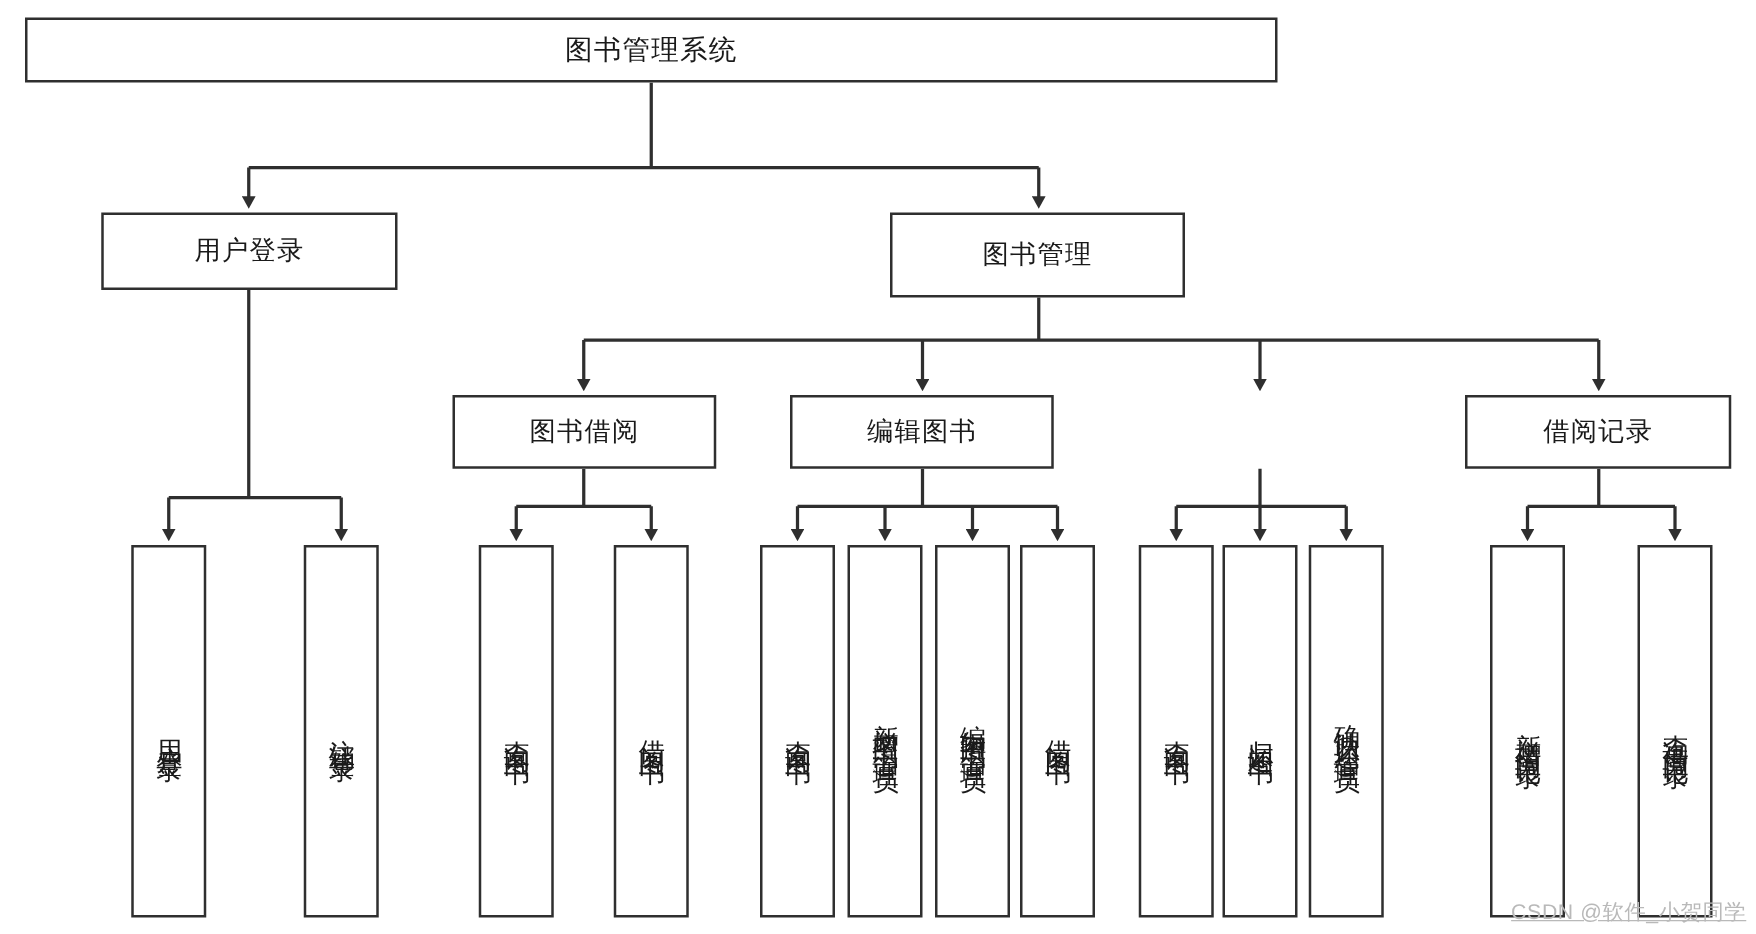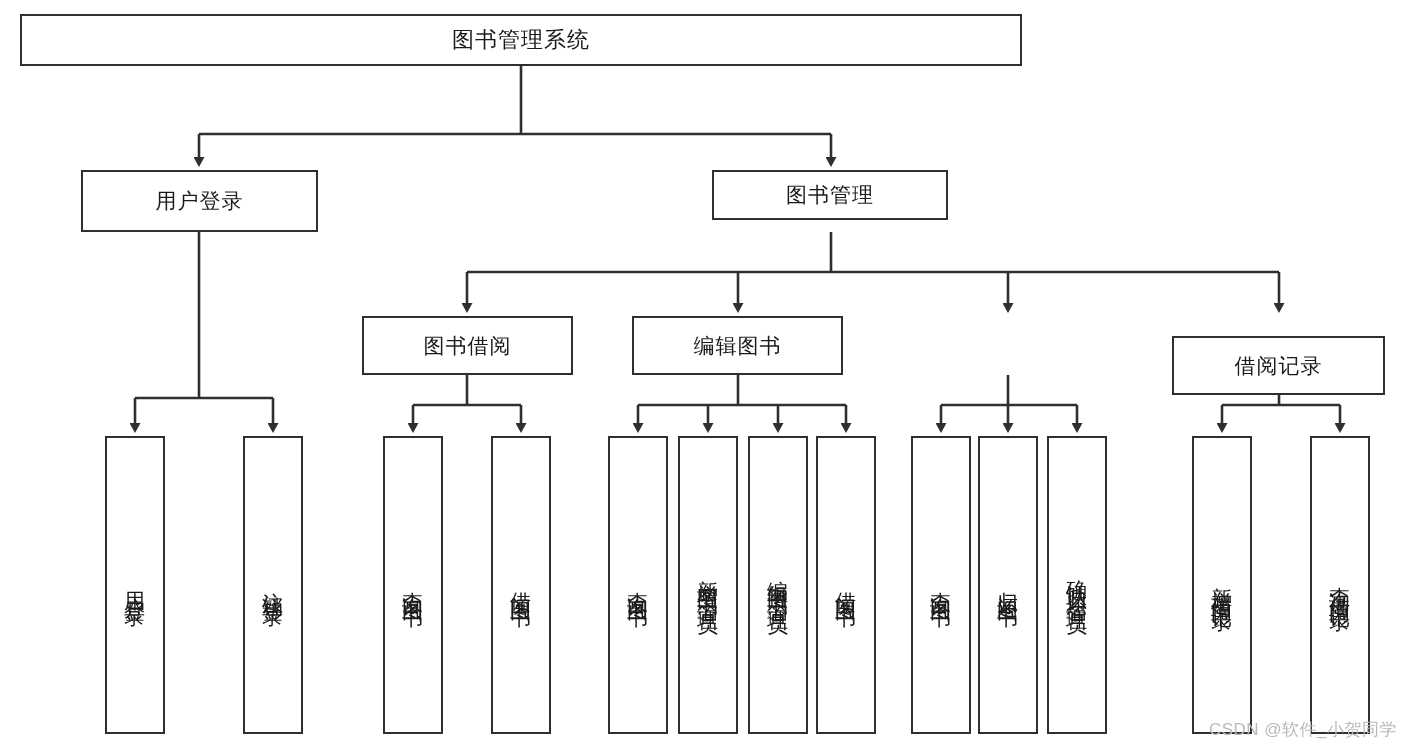--- a/index.html
+++ b/index.html
@@ -59,20 +59,21 @@
   }
   .watermark {
     position: absolute;
     right: 8px;
     bottom: 6px;
     font-size: 17px;
     color: #b9b9b9;
     letter-spacing: 0.5px;
     white-space: nowrap;
     pointer-events: none;
+    text-decoration: underline;
   }
 </style>
 </head>
 <body>
 
 <div id="canvas">
 
   <svg id="edges" viewBox="0 0 1405 747" xmlns="http://www.w3.org/2000/svg">
     <defs>
       <marker id="arrow" markerWidth="10" markerHeight="11" refX="1" refY="5.5" orient="auto" markerUnits="userSpaceOnUse">
@@ -123,31 +124,31 @@
     </g>
   </svg>
 
   <div class="node h root" style="left:20px; top:14px; width:1002px; height:52px;font-family:Liberation Serif, serif;">
     <span>图书管理系统</span>
   </div>
 
   <div class="node h" style="left:81px; top:170px; width:237px; height:62px;">
     <span>用户登录</span>
   </div>
-  <div class="node h" style="left:712px; top:170px; width:236px; height:50px;">
+  <div class="node h" style="left:712px; top:170px; width:236px; height:68px;">
     <span>图书管理</span>
   </div>
 
   <div class="node h" style="left:362px; top:316px; width:211px; height:59px;">
     <span>图书借阅</span>
   </div>
   <div class="node h" style="left:632px; top:316px; width:211px; height:59px;">
     <span>编辑图书</span>
   </div>
-  <div class="node h" style="left:1172px; top:316px; width:213px; height:59px;margin-top:20px;">
+  <div class="node h" style="left:1172px; top:316px; width:213px; height:59px;">
     <span>借阅记录</span>
   </div>
 
   <div class="node v" style="left:105px; top:436px; width:60px; height:298px;">
     <span class="vtext">用户登录</span>
   </div>
   <div class="node v" style="left:243px; top:436px; width:60px; height:298px;">
     <span class="vtext">注销登录</span>
   </div>
 

